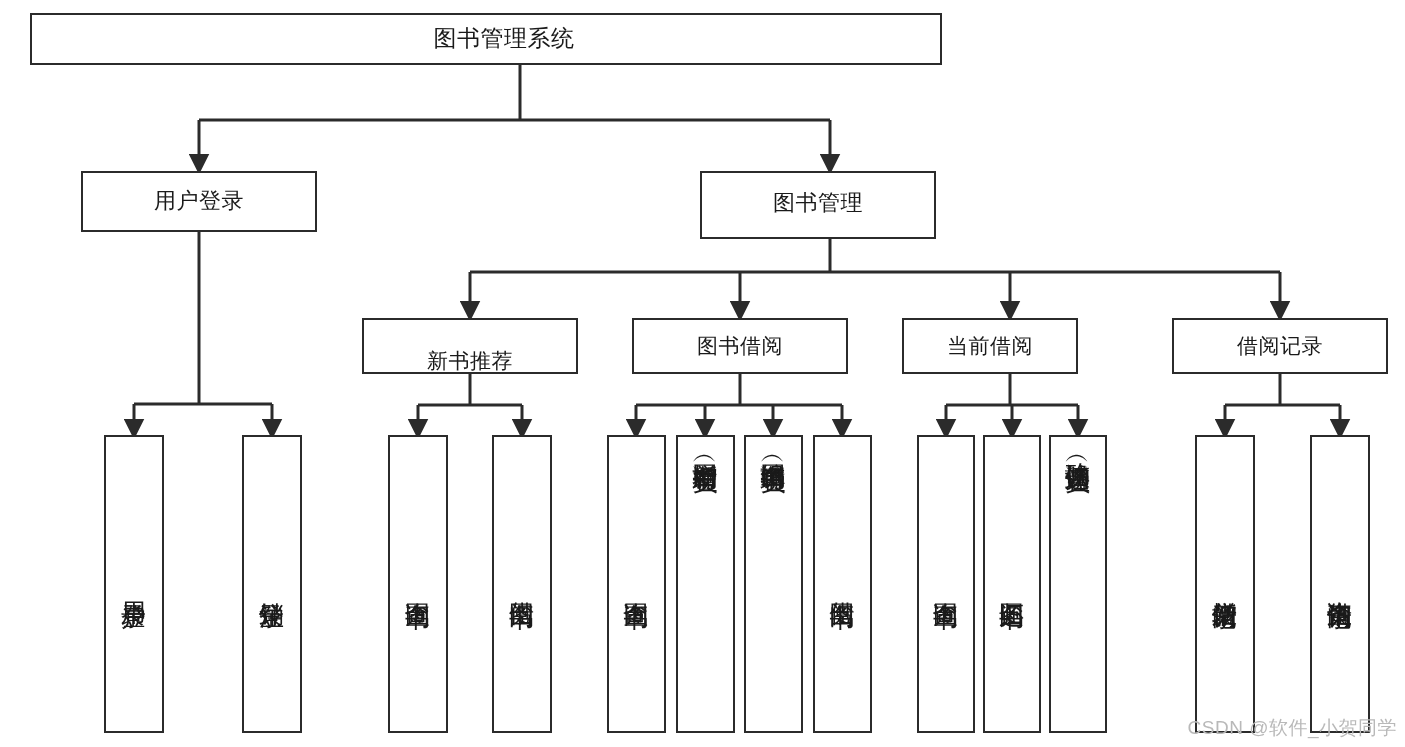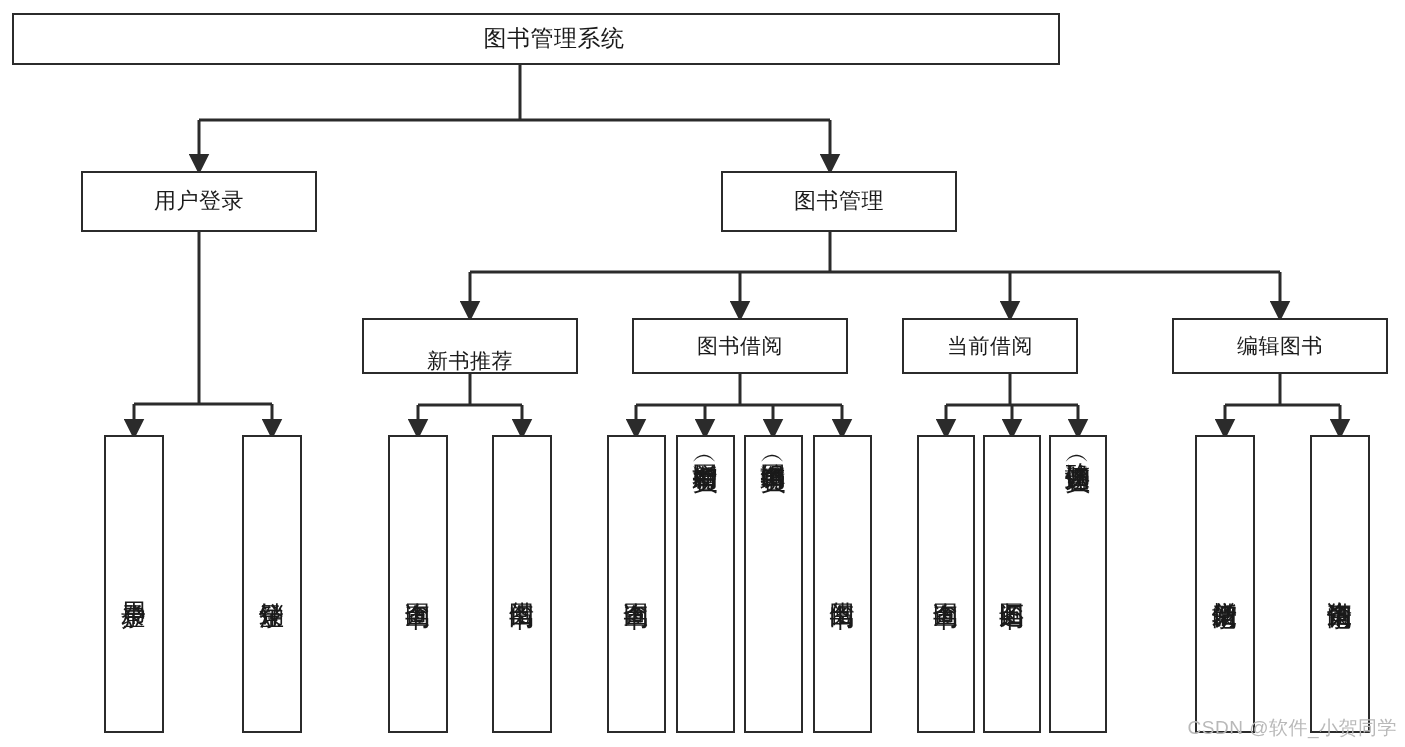--- a/index.html
+++ b/index.html
@@ -125,42 +125,42 @@
       <path d="M 1012 405 L 1012 429" marker-end="url(#arrow)"></path>
       <path d="M 1078 405 L 1078 429" marker-end="url(#arrow)"></path>
 
       <path d="M 1280 374 L 1280 405"></path>
       <path d="M 1225 405 L 1340 405"></path>
       <path d="M 1225 405 L 1225 429" marker-end="url(#arrow)"></path>
       <path d="M 1340 405 L 1340 429" marker-end="url(#arrow)"></path>
     </g>
   </svg>
 
-  <div class="node-box root" style="left:12px; top:13px; width:1048px; height:52px;padding-left:36px;">
+  <div class="node-box root" style="left:30px; top:13px; width:912px; height:52px;padding-left:36px;">
     <span class="node-label-h">图书管理系统</span>
   </div>
 
   <div class="node-box level2" style="left:81px; top:171px; width:236px; height:61px;">
     <span class="node-label-h">用户登录</span>
   </div>
-  <div class="node-box level2" style="left:721px; top:171px; width:236px; height:61px;">
+  <div class="node-box level2" style="left:700px; top:171px; width:236px; height:68px;font-family:Liberation Mono, monospace;">
     <span class="node-label-h">图书管理</span>
   </div>
 
   <div class="node-box level3" style="left:362px; top:318px; width:216px; height:56px;align-items:flex-end;">
     <span class="node-label-h">新书推荐</span>
   </div>
   <div class="node-box level3" style="left:632px; top:318px; width:216px; height:56px;">
     <span class="node-label-h">图书借阅</span>
   </div>
   <div class="node-box level3" style="left:902px; top:318px; width:176px; height:56px;">
     <span class="node-label-h">当前借阅</span>
   </div>
   <div class="node-box level3" style="left:1172px; top:318px; width:216px; height:56px;">
-    <span class="node-label-h">编辑图书</span>
+    <span class="node-label-h">借阅记录</span>
   </div>
 
   <div class="node-box leaf" style="left:104px; top:435px; width:60px; height:298px;">
     <div class="leaf-inner">
       <span class="node-label-v">用户登录</span>
     </div>
   </div>
   <div class="node-box leaf" style="left:242px; top:435px; width:60px; height:298px;">
     <div class="leaf-inner">
       <span class="node-label-v">注销登录</span>

